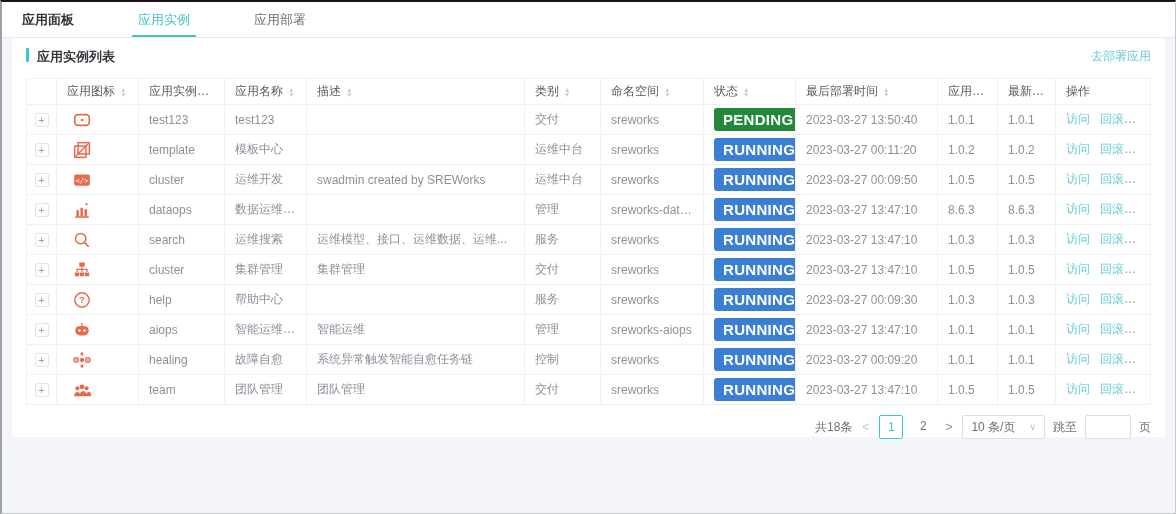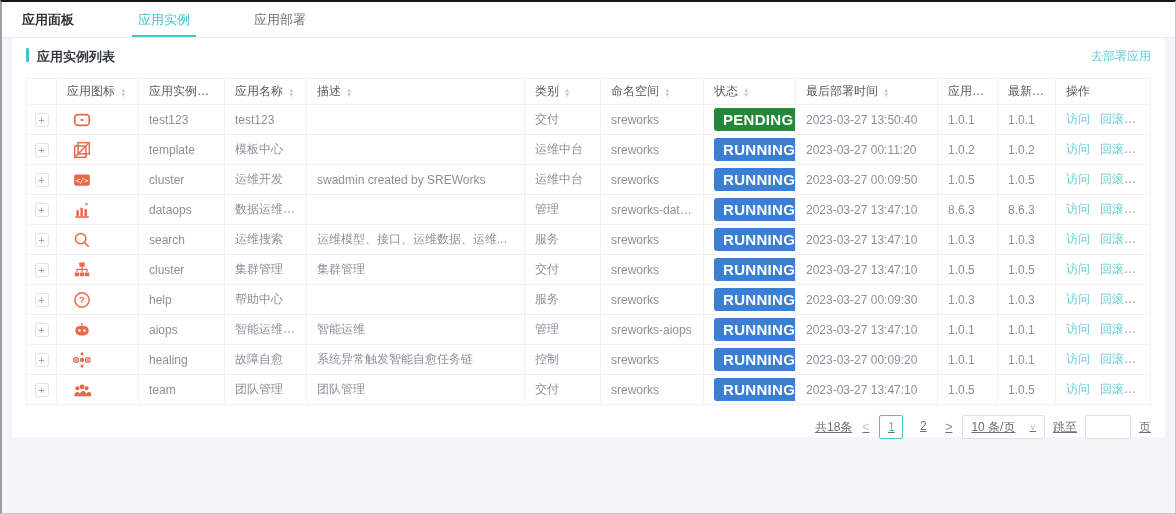--- a/index.html
+++ b/index.html
@@ -66,21 +66,21 @@
   .app-icon { display:inline-block; width:18px; height:18px; vertical-align:middle; }
   .app-icon svg { width:18px; height:18px; display:block; }
   .badge {
     display:inline-block; padding:3px 9px; border-radius:3px;
     color:#fff; font-size:15px; font-weight:bold; letter-spacing:.3px;
   }
   .op { color:var(--link); margin-right:10px; cursor:pointer; text-decoration:none; }
   
   .pager {
     display:flex; justify-content:flex-end; align-items:center;
-    height:44px; gap:8px; color:#6b7178; font-size:12px;text-decoration:underline;
+    height:44px; gap:8px; color:#6b7178; font-size:12px;
   }
   .pg-arrow { color:#c0c4c9; cursor:pointer; font-size:12px; padding:0 2px; }
   .pg-arrow.next { color:#868c93; }
   .pg-num {
     min-width:24px; height:24px; line-height:22px; text-align:center;
     border-radius:2px; cursor:pointer; color:#6b7178;
   }
   .pg-num.active { border:1px solid var(--accent); color:var(--accent); background:#fff; }
   .pg-size {
     height:24px; line-height:22px; border:1px solid #dcdfe3; border-radius:2px;

